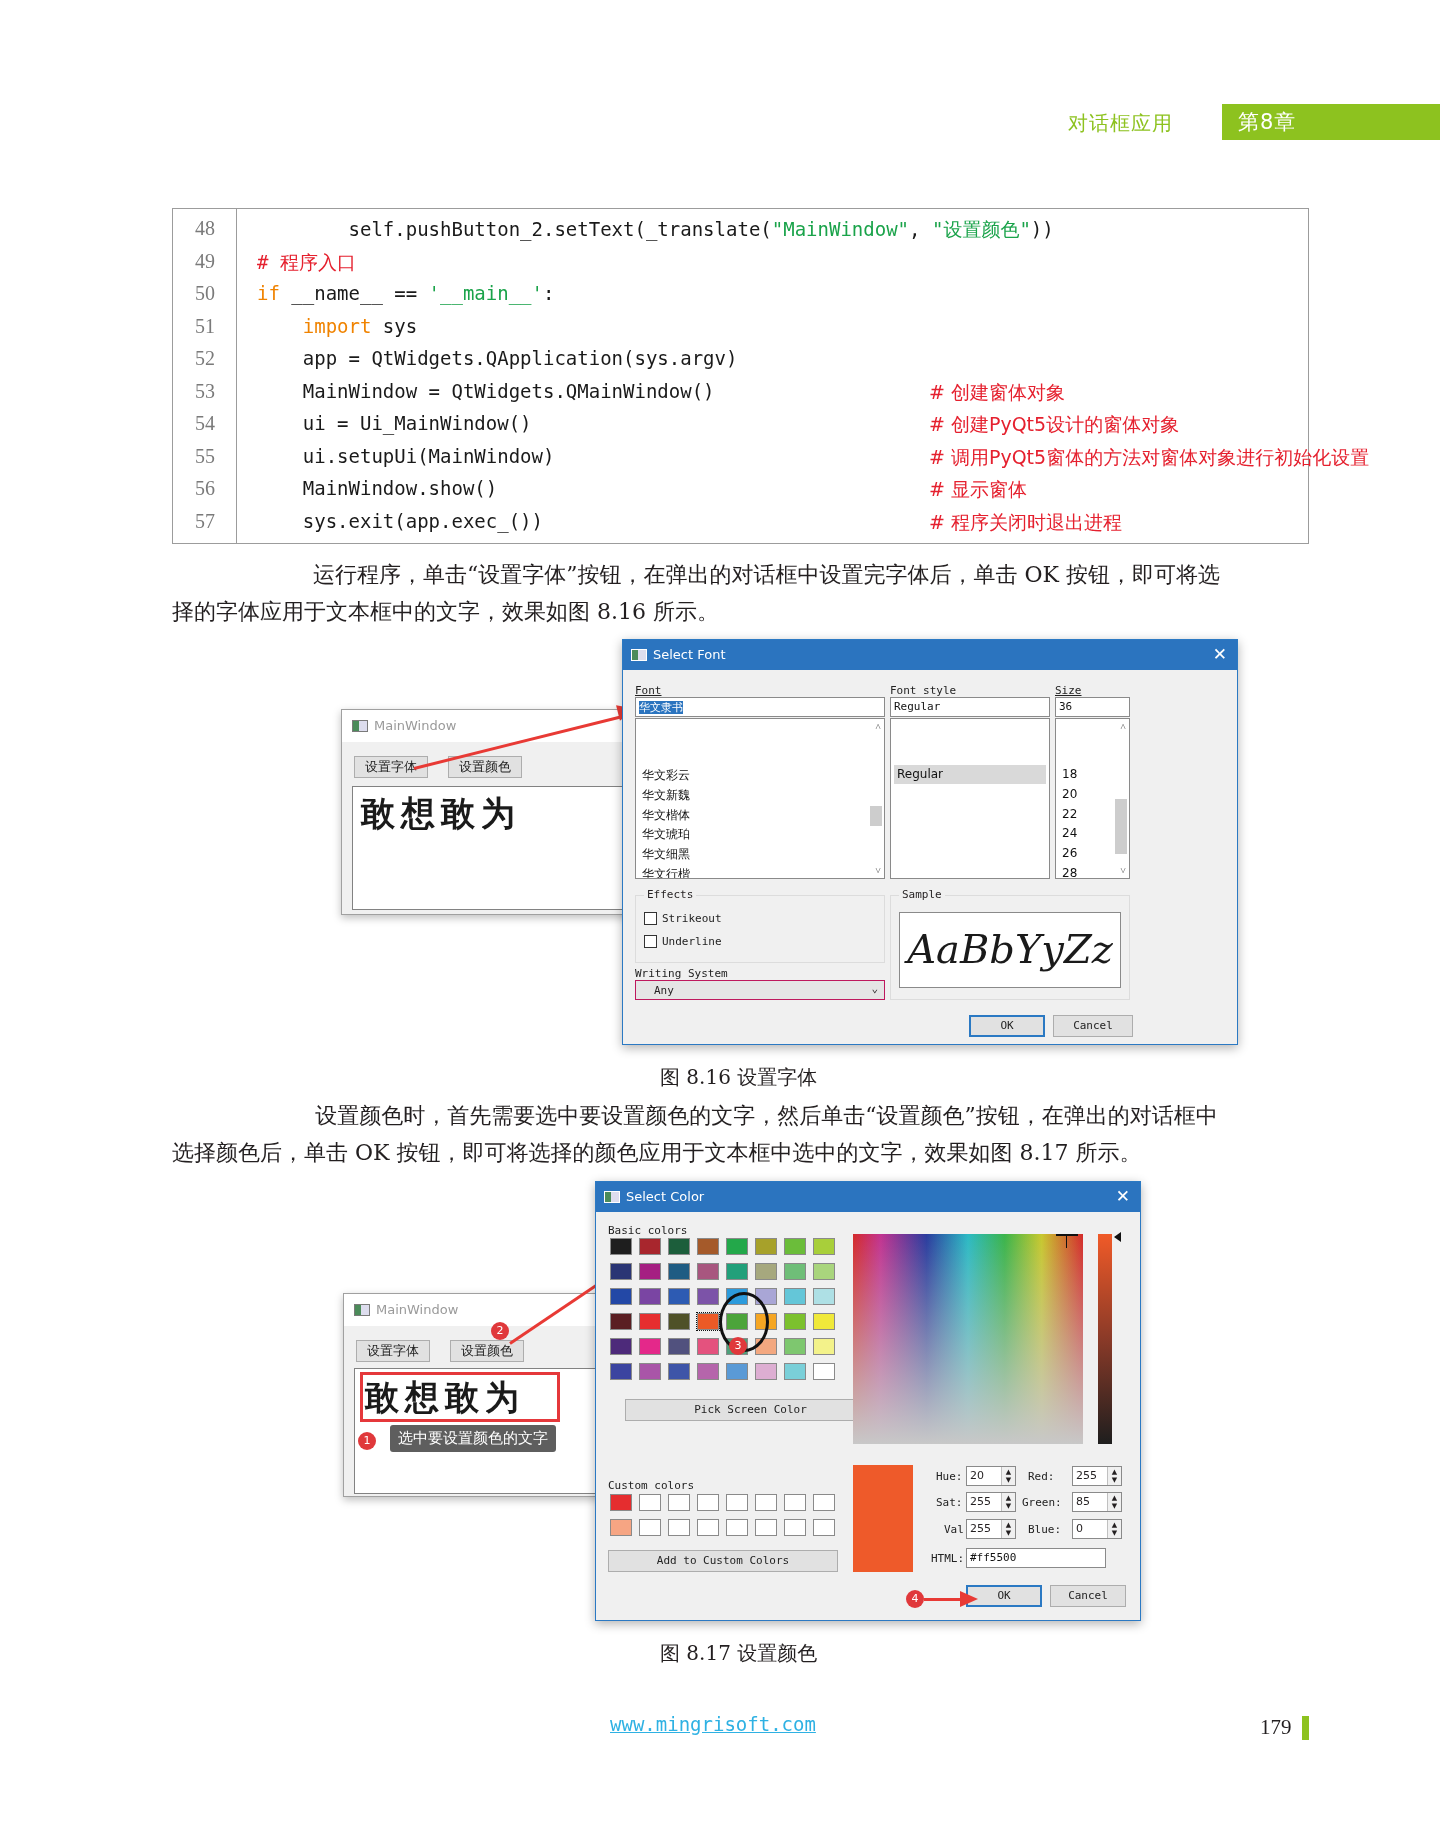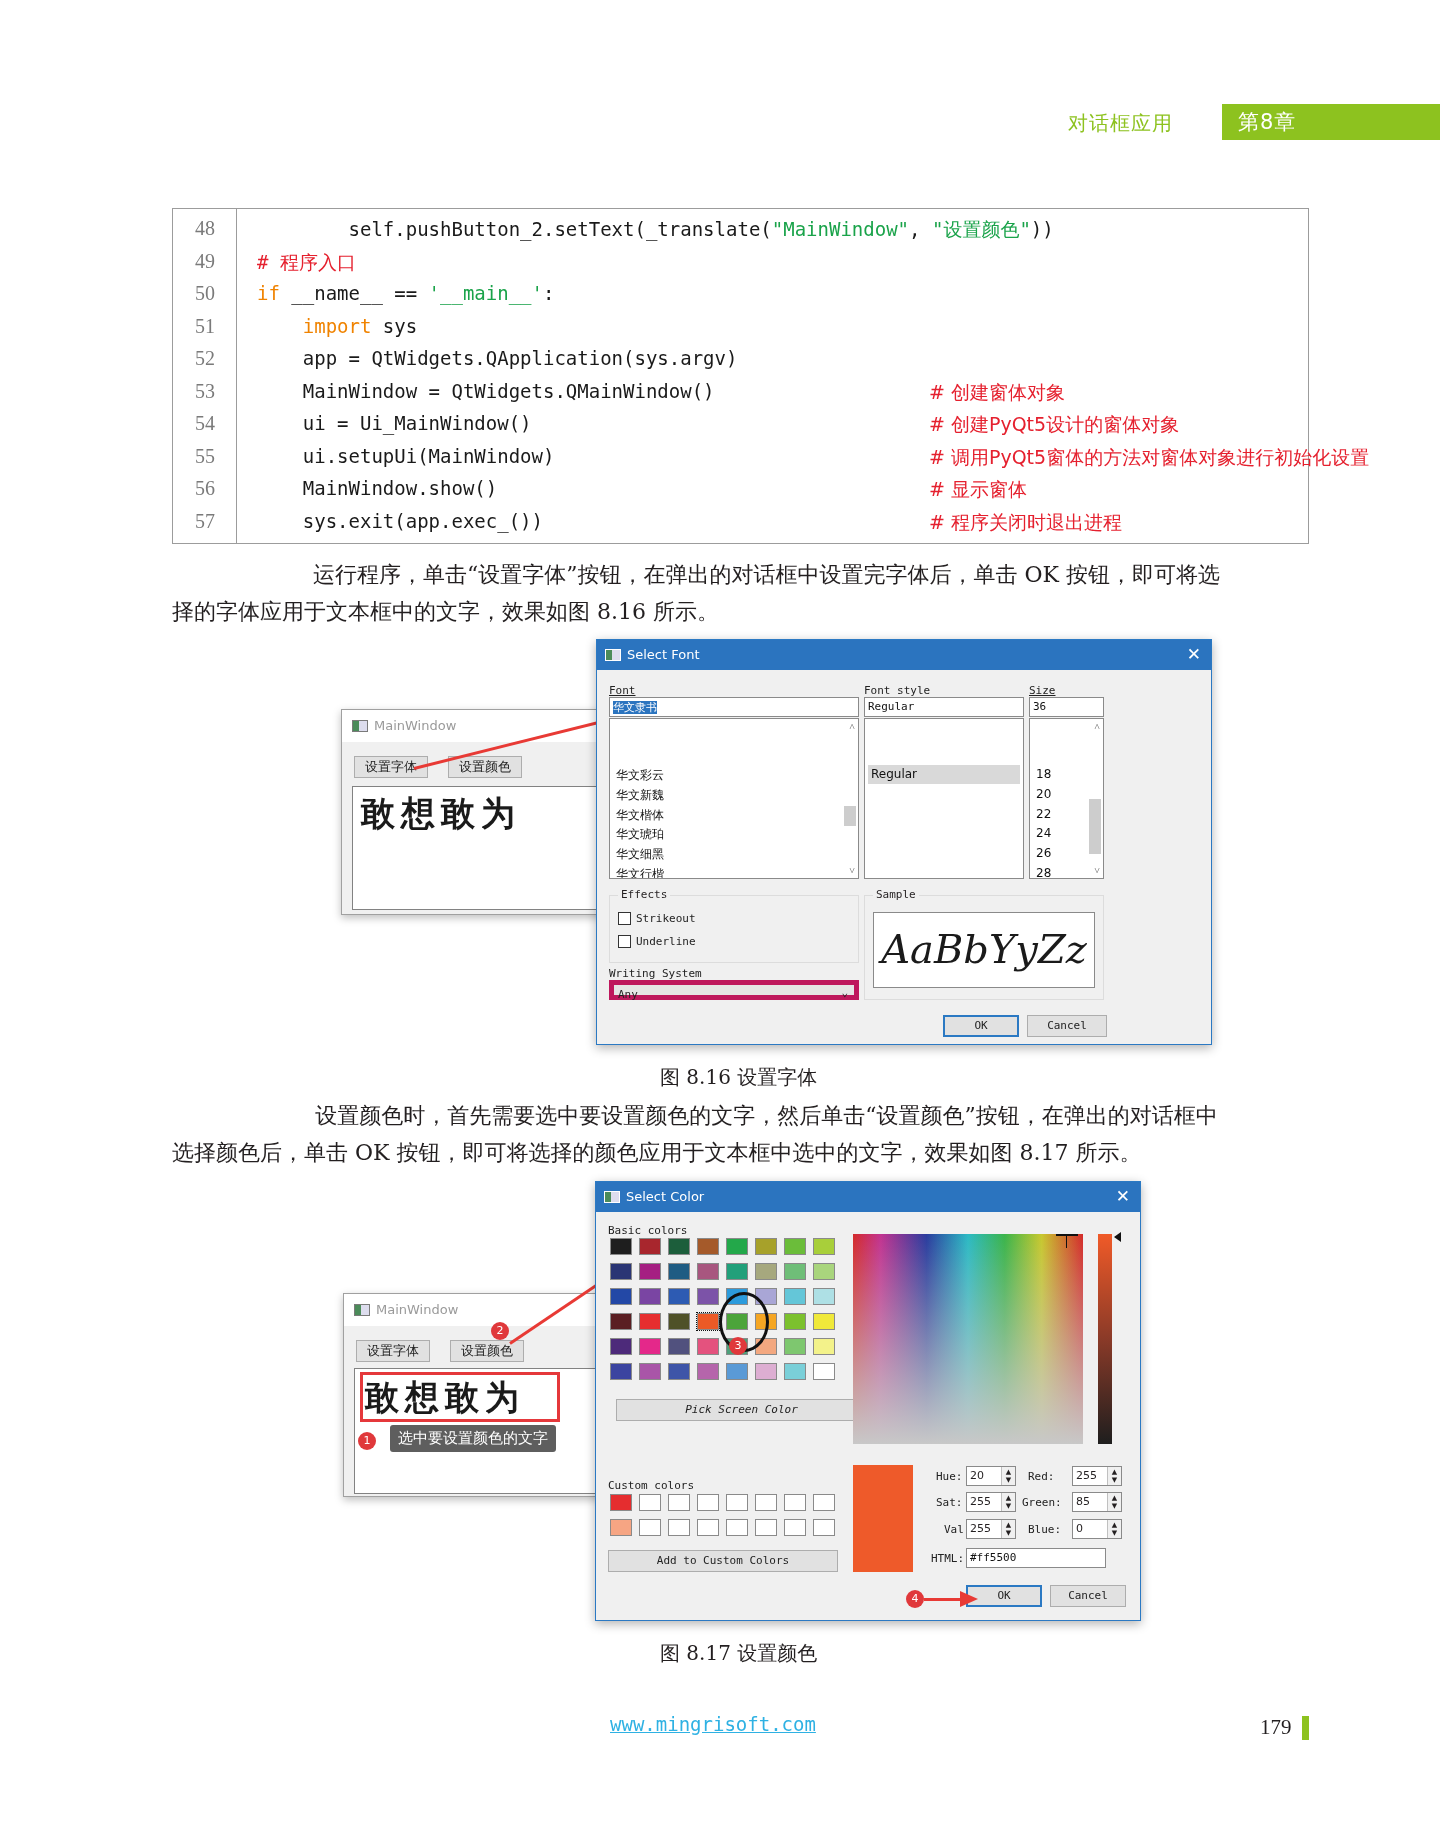--- a/index.html
+++ b/index.html
@@ -44,21 +44,21 @@
   .li { position: absolute; left: 3px; right: 16px; height: 19px; font-family: "DejaVu Sans", sans-serif; font-size: 12px; padding: 2px 3px; color: #111; margin-top: 44px; }
   .li.sel { background: #d9d9d9; }
   .li.sel-blue { background: #cce4f7; }
   .sb-arrow { position: absolute; right: 3px; font-size: 10px; color: #555; }
   .sb-thumb { position: absolute; right: 2px; width: 12px; background: #cdcdcd; }
   .group { position: absolute; border: 1px solid #dcdcdc; }
   .group-title { position: absolute; top: -8px; left: 8px; background: #f0f0f0; padding: 0 3px; font-size: 11px; }
   .chk { position: absolute; width: 13px; height: 13px; background: #fff; border: 1px solid #333; }
   .dbtn { position: absolute; height: 22px; background: #e1e1e1; border: 1px solid #adadad; font-size: 11px; text-align: center; line-height: 20px; color: #222; }
   .dbtn.default { border: 2px solid #2b79c3; line-height: 18px; }
-  .combo { position: absolute; background: #e5e5e5; border: 5px solid #be185d; font-size: 11px; padding: 3px 4px; }
+  .combo { position: absolute; background: #e5e5e5; border: 1px solid #be185d; font-size: 11px; padding: 3px 18px; }
   .sample { position: absolute; background: #fff; border: 1px solid #8a8a8a; font-family: "DejaVu Serif", serif; font-style: italic; font-size: 40px; color: #1a1a1a; text-align: center; }
 
   .swatch { position: absolute; width: 22px; height: 17px; border: 1px solid #8a8a8a; }
   .spin { position: absolute; height: 20px; background: #fff; border: 1px solid #8a8a8a; font-family: "DejaVu Sans", sans-serif; font-size: 11px; padding: 2px 3px; }
   .spin .sp-btn { position: absolute; right: 0; top: 0; bottom: 0; width: 14px; border-left: 1px solid #c0c0c0; background: #f0f0f0; font-size: 7px; line-height: 8px; text-align: center; padding-top: 1px; }
   .arrow-line { position: absolute; height: 3px; background: #e83a35; transform-origin: 0 50%; }
   .arrow-head { position: absolute; width: 0; height: 0; border-top: 8px solid transparent; border-bottom: 8px solid transparent; border-left: 18px solid #e83a35; transform-origin: 0 50%; }
   .badge { position: absolute; width: 18px; height: 18px; border-radius: 50%; background: #e0383b; color: #fff; font-family: "DejaVu Sans", sans-serif; font-size: 11px; text-align: center; line-height: 18px; }
   .tooltip { position: absolute; background: #5e5e5e; color: #fff; font-family: "DejaVu Sans", sans-serif; font-size: 15px; padding: 4px 8px; border-radius: 3px; }
 
@@ -136,21 +136,21 @@
   <div class="qbtn" style="left:12px; top:46px; width:74px;">设置字体</div>
   <div class="qbtn" style="left:106px; top:46px; width:74px;">设置颜色</div>
   <div class="textedit" style="left:10px; top:76px; width:290px; height:124px;">
     <div class="bigtext" style="left:8px; top:4px;">敢想敢为</div>
   </div>
 </div>
 
 <div class="arrow-line" style="left:414px; top:767px; width:215px; transform:rotate(-14deg);"></div>
 <div class="arrow-head" style="left:618px; top:705px; transform:rotate(-14deg);"></div>
 
-<div class="dlg" style="left:596px; top:639px; width:616px; height:406px;">
+<div class="dlg" style="left:622px; top:639px; width:616px; height:406px;">
   <div class="dlg-title">
     <span class="win-icon"></span>
     <span>Select Font</span>
     <span class="dlg-close">✕</span>
   </div>
 
   <div class="lbl" style="left:12px; top:44px; text-decoration:underline;">Font</div>
   <div class="field" style="left:12px; top:57px; width:250px; height:20px;">
     <span style="background:#2b74bf; color:#fff; font-family:'DejaVu Sans',sans-serif;">华文隶书</span>
   </div>
@@ -291,21 +291,21 @@
       <div class="swatch" style="left: 43px; top: 181px; background: rgb(169, 85, 168);"></div>
       <div class="swatch" style="left: 72px; top: 181px; background: rgb(62, 85, 168);"></div>
       <div class="swatch" style="left: 101px; top: 181px; background: rgb(181, 101, 171);"></div>
       <div class="swatch" style="left: 130px; top: 181px; background: rgb(90, 154, 214);"></div>
       <div class="swatch" style="left: 159px; top: 181px; background: rgb(221, 174, 210);"></div>
       <div class="swatch" style="left: 188px; top: 181px; background: rgb(122, 207, 216);"></div>
       <div class="swatch" style="left: 217px; top: 181px; background: rgb(255, 255, 255);"></div>
     </div>
   <div style="position:absolute; left:123px; top:110px; width:50px; height:60px; border:3px solid #111; border-radius:50%;"></div>
   <div class="badge" style="left:133px; top:155px;">3</div>
-  <div class="dbtn" style="left:20px; top:217px; width:251px;font-style:italic;">Pick Screen Color</div>
+  <div class="dbtn" style="left:29px; top:217px; width:251px;">Pick Screen Color</div>
 
   <div class="lbl" style="left:12px; top:297px;">Custom colors</div>
   <div id="custom-grid">
       <div class="swatch" style="left: 14px; top: 312px; background: rgb(229, 45, 47);"></div>
       <div class="swatch" style="left: 43px; top: 312px; background: rgb(255, 255, 255);"></div>
       <div class="swatch" style="left: 72px; top: 312px; background: rgb(255, 255, 255);"></div>
       <div class="swatch" style="left: 101px; top: 312px; background: rgb(255, 255, 255);"></div>
       <div class="swatch" style="left: 130px; top: 312px; background: rgb(255, 255, 255);"></div>
       <div class="swatch" style="left: 159px; top: 312px; background: rgb(255, 255, 255);"></div>
       <div class="swatch" style="left: 188px; top: 312px; background: rgb(255, 255, 255);"></div>

